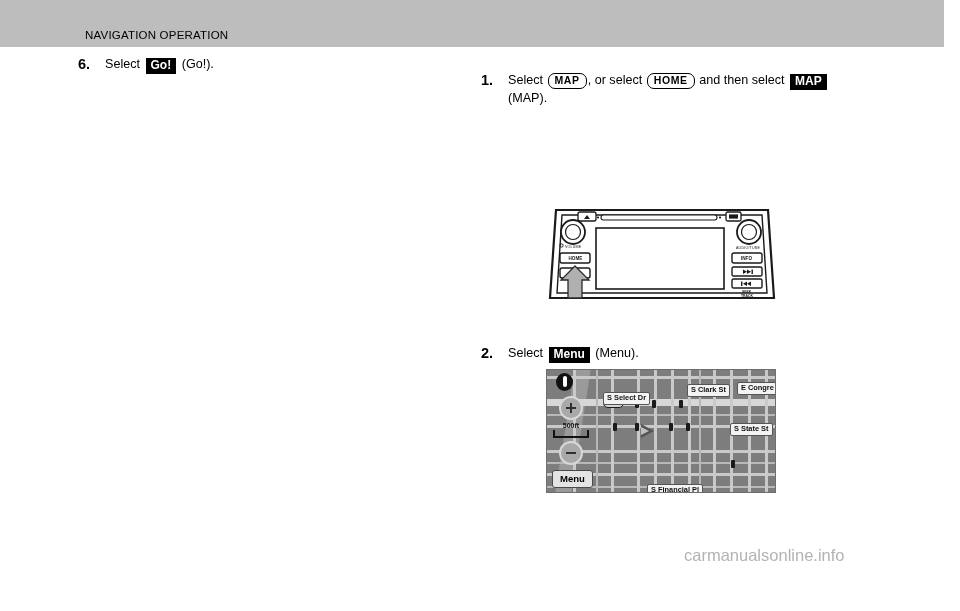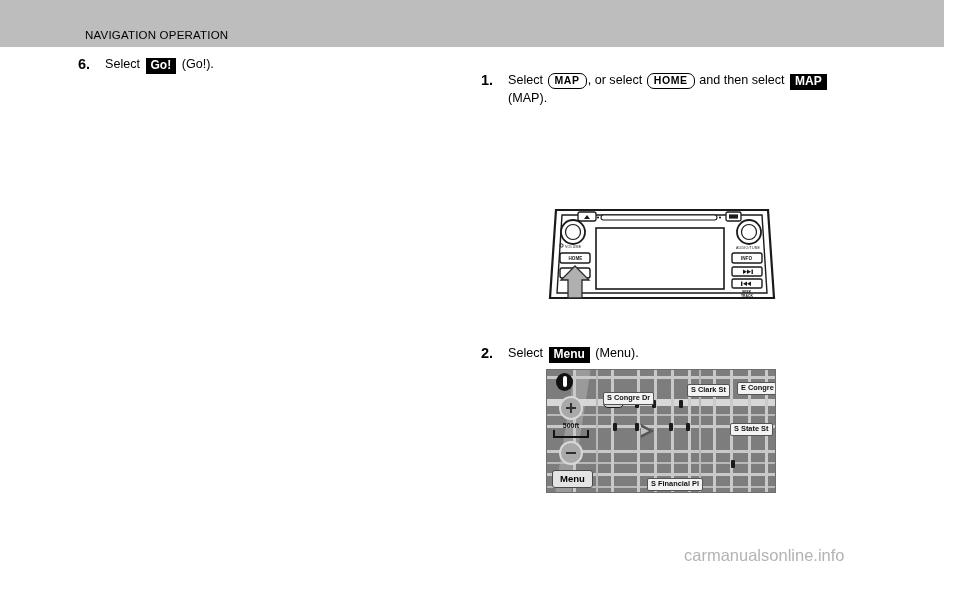--- a/index.html
+++ b/index.html
@@ -426,25 +426,25 @@
   <div class="signal" style="left:88px;top:53px;"></div>
   <div class="signal" style="left:122px;top:53px;"></div>
   <div class="signal" style="left:139px;top:53px;"></div>
   <div class="signal" style="left:66px;top:53px;"></div>
   <div class="signal" style="left:184px;top:90px;"></div>
 
   <div id="compass"></div>
 
   <div id="hwy-shield">290</div>
 
-  <div class="maplabel" style="left:56px;top:22px;">S Congre Dr</div>
+  <div class="maplabel" style="left:56px;top:22px;">S Select Dr</div>
   <div class="maplabel" style="left:140px;top:14px;">S Clark St</div>
   <div class="maplabel" style="left:190px;top:12px;text-align:center;">E Congre</div>
   <div class="maplabel" style="left:183px;top:53px;">S State St</div>
-  <div class="maplabel" style="left:100px;top:108px;">S Financial Pl</div>
+  <div class="maplabel" style="left:100px;top:114px;">S Financial Pl</div>
 
   <div id="car-arrow"></div>
   <div id="car-arrow-in"></div>
 
   <div class="zoom-btn" style="left:12px;top:26px;">
     <span class="bar-h"></span>
       <span class="bar-v"></span>
   </div>
   <div id="scale-ind">
     <span>500ft</span>

